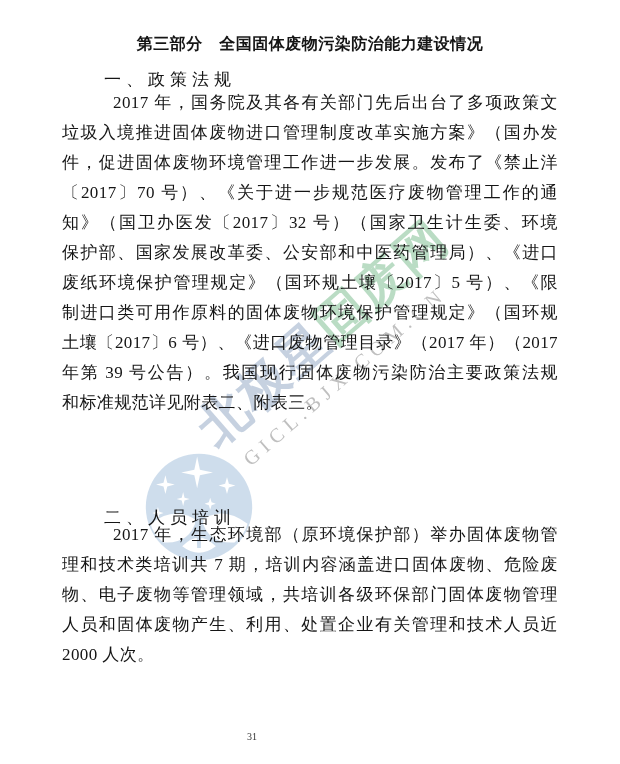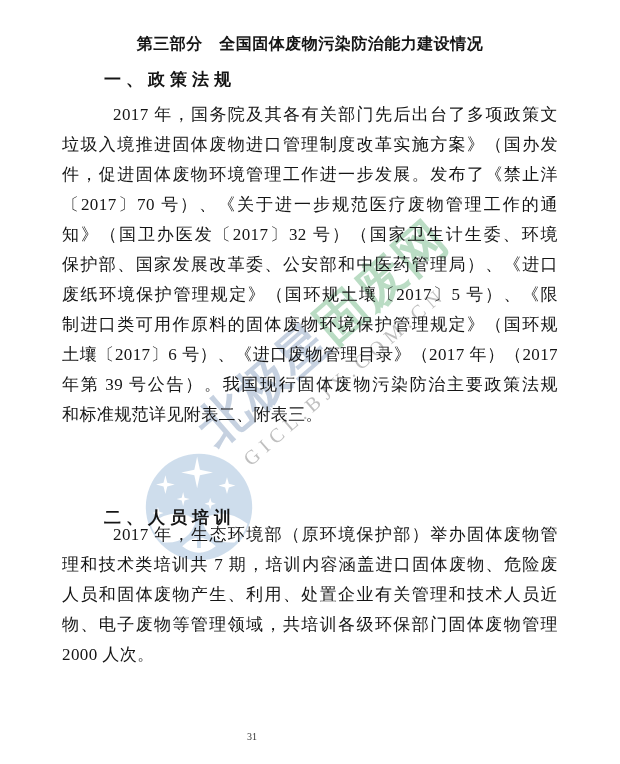--- a/index.html
+++ b/index.html
@@ -9,29 +9,29 @@
     font-family:"Liberation Serif","DejaVu Serif",serif;
   }
   .doc-title{
     position:absolute;top:34px;left:0;width:620px;
     text-align:center;font-weight:bold;font-size:16px;letter-spacing:.5px;
     font-family:"DejaVu Sans","Liberation Sans",sans-serif;
     z-index:3;
   }
   .section-heading{
     position:absolute;left:104px;
-    font-weight:bold;font-size:17px;letter-spacing:5px;
+    font-weight:normal;font-size:17px;letter-spacing:5px;
     z-index:3;
   }
   .heading-policy{top:68px;}
   .heading-training{top:506px;}
   .para{
     position:absolute;left:62px;width:496px;z-index:3;
   }
-  .para-policy{top:100px;}
+  .para-policy{top:88px;}
   .para-training{top:520px;}
   .line{
     font-size:17px;line-height:30px;letter-spacing:.4px;
     text-align:justify;text-align-last:justify;
     white-space:nowrap;
   }
   .line.first{text-indent:3em;}
   .line.end{text-align-last:left;}
   .page-number{
     position:absolute;top:731px;left:0;width:504px;
@@ -98,18 +98,18 @@
   <div class="line">制进口类可用作原料的固体废物环境保护管理规定》（国环规</div>
   <div class="line">土壤〔2017〕6 号）、《进口废物管理目录》（2017 年）（2017</div>
   <div class="line">年第 39 号公告）。我国现行固体废物污染防治主要政策法规</div>
   <div class="line end">和标准规范详见附表二、附表三。</div>
 </div>
 
 <div class="section-heading heading-training">二、人员培训</div>
 <div class="para para-training">
   <div class="line first">2017 年，生态环境部（原环境保护部）举办固体废物管</div>
   <div class="line">理和技术类培训共 7 期，培训内容涵盖进口固体废物、危险废</div>
+  <div class="line">物、电子废物等管理领域，共培训各级环保部门固体废物管理</div>
   <div class="line">人员和固体废物产生、利用、处置企业有关管理和技术人员近</div>
-  <div class="line">物、电子废物等管理领域，共培训各级环保部门固体废物管理</div>
   <div class="line end">2000 人次。</div>
 </div>
 
 <div class="page-number">31</div>
 
 </body></html>

